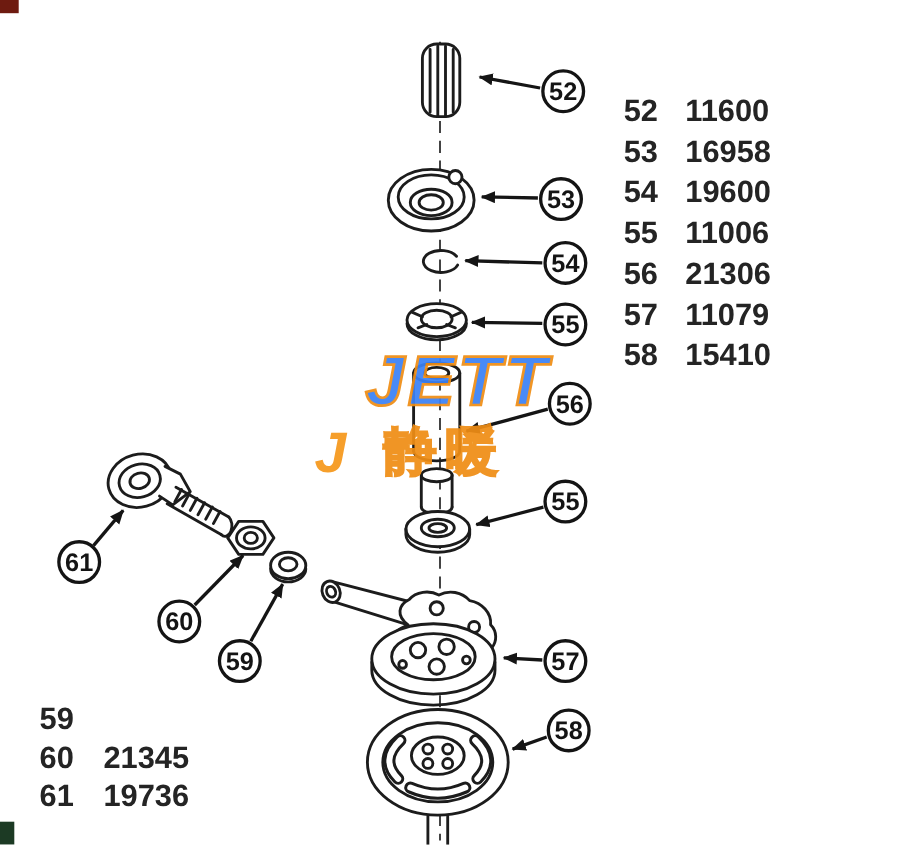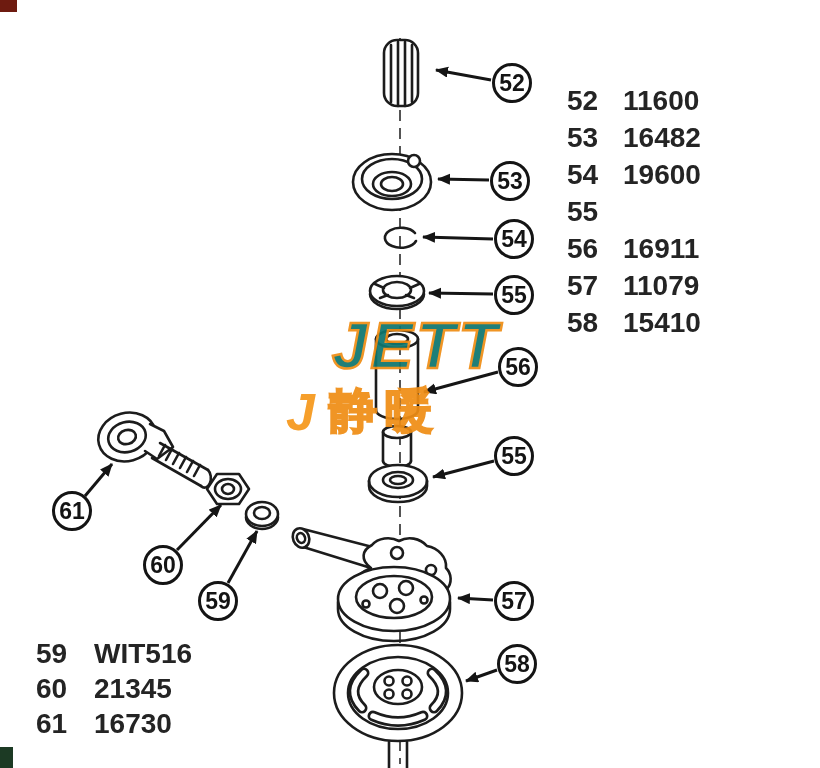--- a/index.html
+++ b/index.html
@@ -25,27 +25,27 @@
   .plist .prow { display: flex; }
   .plist.right  { left: 567px; top: 82px;  font-size: 28px; line-height: 37px; }
   .plist.right .pref  { width: 56px; }
   .plist.bottom { left: 36px;  top: 636px; font-size: 28px; line-height: 35px; }
   .plist.bottom .pref { width: 58px; }
 
   .watermark { position: absolute; inset: 0; opacity: .93; pointer-events: none; }
   .wm-jett {
     position: absolute; left: 332px; top: 314px; font-size: 64px; font-style: italic;
     font-weight: 900; letter-spacing: 3px; line-height: 1;
-    color: #0f766e; -webkit-text-stroke: 2.5px #ef8d15;
+    color: #3b82f6; -webkit-text-stroke: 2.5px #ef8d15;
   }
   .wm-row { position: absolute; left: 286px; top: 386px; display: flex; gap: 14px; align-items: flex-start; }
   .wm-flame { font-size: 52px; font-weight: 900; font-style: italic; color: #f6981c; line-height: 1; }
   .wm-cjk {
     font-size: 48px; font-weight: 700; line-height: 1.05; letter-spacing: 8px;
-    color: #ffda85; -webkit-text-stroke: 2px #ef8d15;
+    color: #ffda85; margin-left: 20px; -webkit-text-stroke: 2px #ef8d15;
   }
 
   .corner-mark { position: absolute; }
   .corner-mark.top    { left: 0; top: 0;     width: 17px; height: 12px; background: #6e1b10; }
   .corner-mark.bottom { left: 0; top: 747px; width: 13px; height: 21px; background: #1c3a24; }
 </style>
 </head>
 <body>
 
 <div class="canvas">
@@ -195,60 +195,60 @@
   <div class="callout" style="left:143px; top:545px;">60</div>
   <div class="callout" style="left:198px; top:581px;">59</div>
 
   <div class="plist right">
     <div class="prow">
       <span class="pref">52</span>
       <span class="pnum">11600</span>
     </div>
     <div class="prow">
       <span class="pref">53</span>
-      <span class="pnum">16482</span>
+      <span class="pnum">16958</span>
     </div>
     <div class="prow">
       <span class="pref"></span>
     </div>
     <div class="prow">
       <span class="pref">54</span>
       <span class="pnum">19600</span>
     </div>
     <div class="prow">
       <span class="pref">55</span>
+      <span class="pnum">11006</span>
     </div>
     <div class="prow">
       <span class="pref">56</span>
-      <span class="pnum">16911</span>
+      <span class="pnum">21306</span>
     </div>
     <div class="prow">
       <span class="pref">57</span>
       <span class="pnum">11079</span>
     </div>
     <div class="prow">
       <span class="pref">58</span>
       <span class="pnum">15410</span>
     </div>
     <div class="prow">
       <span class="pref"></span>
     </div>
   </div>
 
   <div class="plist bottom">
     <div class="prow">
       <span class="pref">59</span>
-      <span class="pnum">WIT516</span>
     </div>
     <div class="prow">
       <span class="pref">60</span>
       <span class="pnum">21345</span>
     </div>
     <div class="prow">
       <span class="pref">61</span>
-      <span class="pnum">16730</span>
+      <span class="pnum">19736</span>
     </div>
   </div>
 
   <div class="corner-mark top"></div>
   <div class="corner-mark bottom"></div>
 
 </div>
 
 </body></html>

